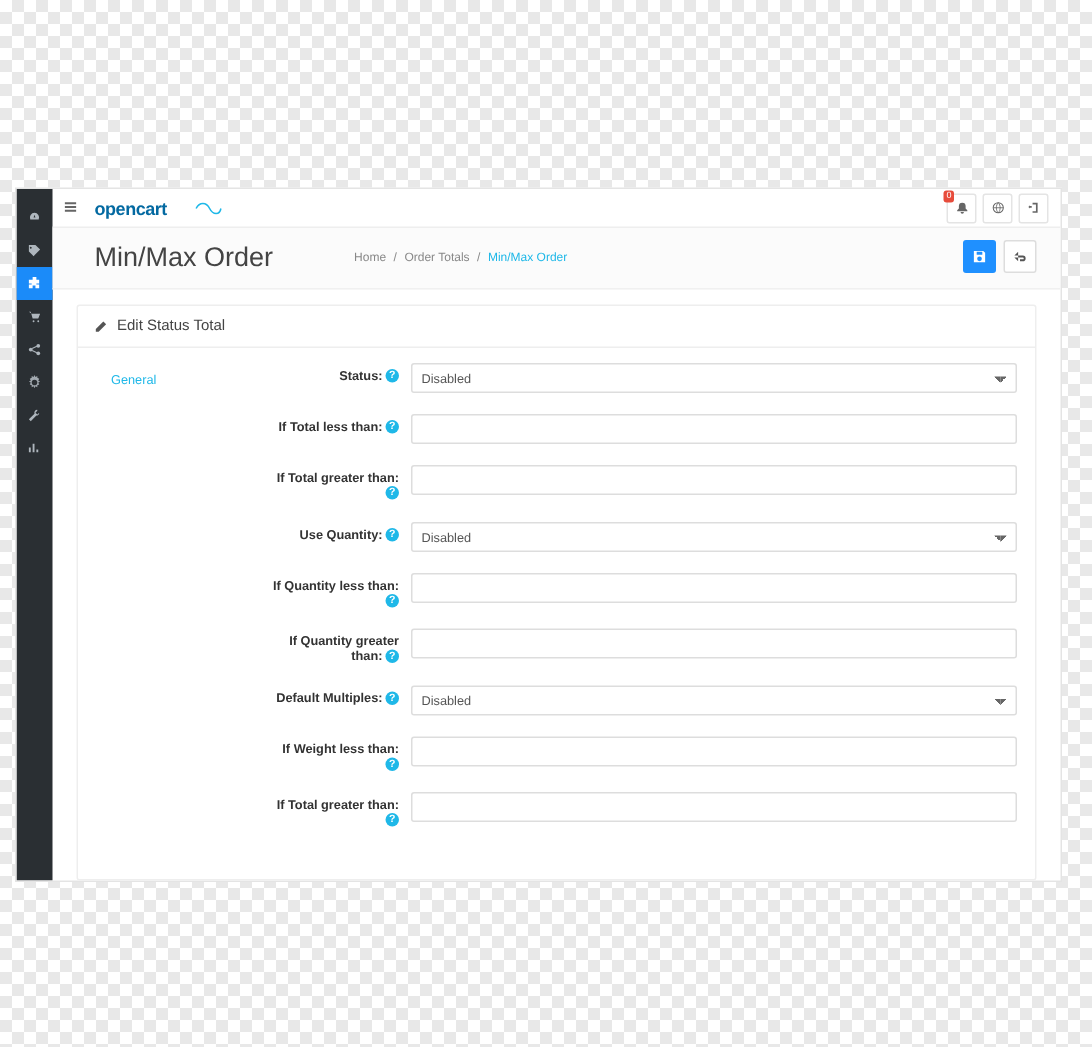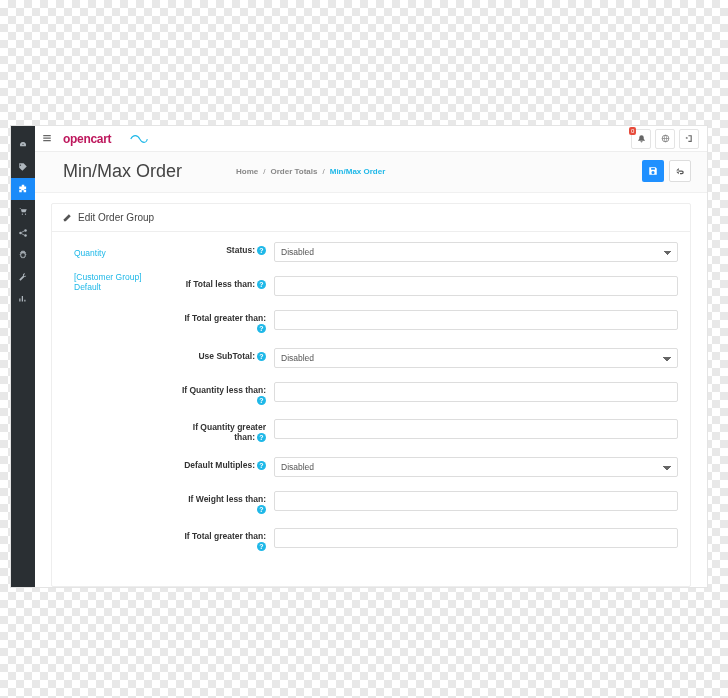--- a/index.html
+++ b/index.html
@@ -45,21 +45,21 @@
 
   .main { flex:1; display:flex; flex-direction:column; min-width:0; }
 
   .topbar {
     height: 26px;
     border-bottom:1px solid #eee;
     display:flex;
     align-items:center;
     padding: 0 8px;
   }
-  .brand { color:#be185d; font-weight:600; font-size:12px; letter-spacing:-0.3px; display:flex; align-items:center; gap:19px;}
+  .brand { color:#0369a1; font-weight:600; font-size:12px; letter-spacing:-0.3px; display:flex; align-items:center; gap:19px;}
   .brand svg { width:18px; height:10px; }
   .topbar-spacer { flex:1; }
   .top-btn {
     width:20px;height:20px;border:1px solid #e4e4e4;border-radius:2px;
     display:flex;align-items:center;justify-content:center;
     margin-left:4px;color:#666;cursor:pointer;position:relative;
   }
   .badge {
     position:absolute;top:-3px;left:-3px;
     background:#e74c3c;color:#fff;font-size:6px;
@@ -68,21 +68,21 @@
 
   .header-row {
     display:flex;align-items:center;
     padding: 8px 16px 10px 28px;
     border-bottom:1px solid #f0f0f0;
     background:#fbfbfb;
     gap:40px;
   }
   .page-title { font-size:18px; font-weight:300; color:#444; margin-right:14px;}
   .crumbs { display:flex; gap:5px; font-size:8px; color:#888; align-items:center;}
-  .crumbs a { color:#888; text-decoration:none;font-weight:bold; }
+  .crumbs a { color:#888; text-decoration:none; }
   .crumbs .active { color:#1fb8e8; }
   .header-actions { margin-left:auto; display:flex; gap:5px;}
   .btn {
     width:22px;height:22px;border-radius:2px;display:flex;align-items:center;justify-content:center;cursor:pointer;
   }
   .btn-primary { background:#1f90ff;color:#fff; }
   .btn-default { background:#fff;border:1px solid #ddd;color:#555; }
   .btn svg { width:10px;height:10px;fill:currentColor; }
 
   .panel { margin: 10px 16px 0 16px; border:1px solid #eee; border-radius:2px; flex:1; overflow:auto; }
@@ -227,48 +227,47 @@
             </svg>
         </div>
       </div>
     </div>
 
     <div class="panel">
       <div class="panel-head">
         <svg viewBox="0 0 16 16">
             <path d="M11 2l3 3-8 8H3v-3l8-8z"></path>
           </svg>
-        <span>Edit Order Group</span>
+        <span>Edit Status Total</span>
       </div>
       <div class="panel-body">
 
         <div class="side-tabs">
-          <div class="side-tab">Quantity</div>
-          <div class="side-tab">[Customer Group] Default</div>
+          <div class="side-tab">General</div>
         </div>
 
         <div class="form">
 
           <div class="row">
             <div class="lab"><span>Status:</span><span class="q">?</span></div>
             <div class="ctl"><select class="sel"><option>Disabled</option></select></div>
           </div>
 
           <div class="row">
             <div class="lab"><span>If Total less than:</span><span class="q">?</span></div>
             <div class="ctl"><input class="inp" value="" style=""></div>
           </div>
 
           <div class="row">
             <div class="lab"><span>If Total greater than:</span><span class="q">?</span></div>
             <div class="ctl"><input class="inp" value="" style=""></div>
           </div>
 
           <div class="row">
-            <div class="lab"><span>Use SubTotal:</span><span class="q">?</span></div>
+            <div class="lab"><span>Use Quantity:</span><span class="q">?</span></div>
             <div class="ctl"><select class="sel"><option>Disabled</option></select></div>
           </div>
 
           <div class="row">
             <div class="lab"><span>If Quantity less than:</span><span class="q">?</span></div>
             <div class="ctl"><input class="inp" value="" style=""></div>
           </div>
 
           <div class="row">
             <div class="lab"><span>If Quantity greater than:</span><span class="q">?</span></div>

